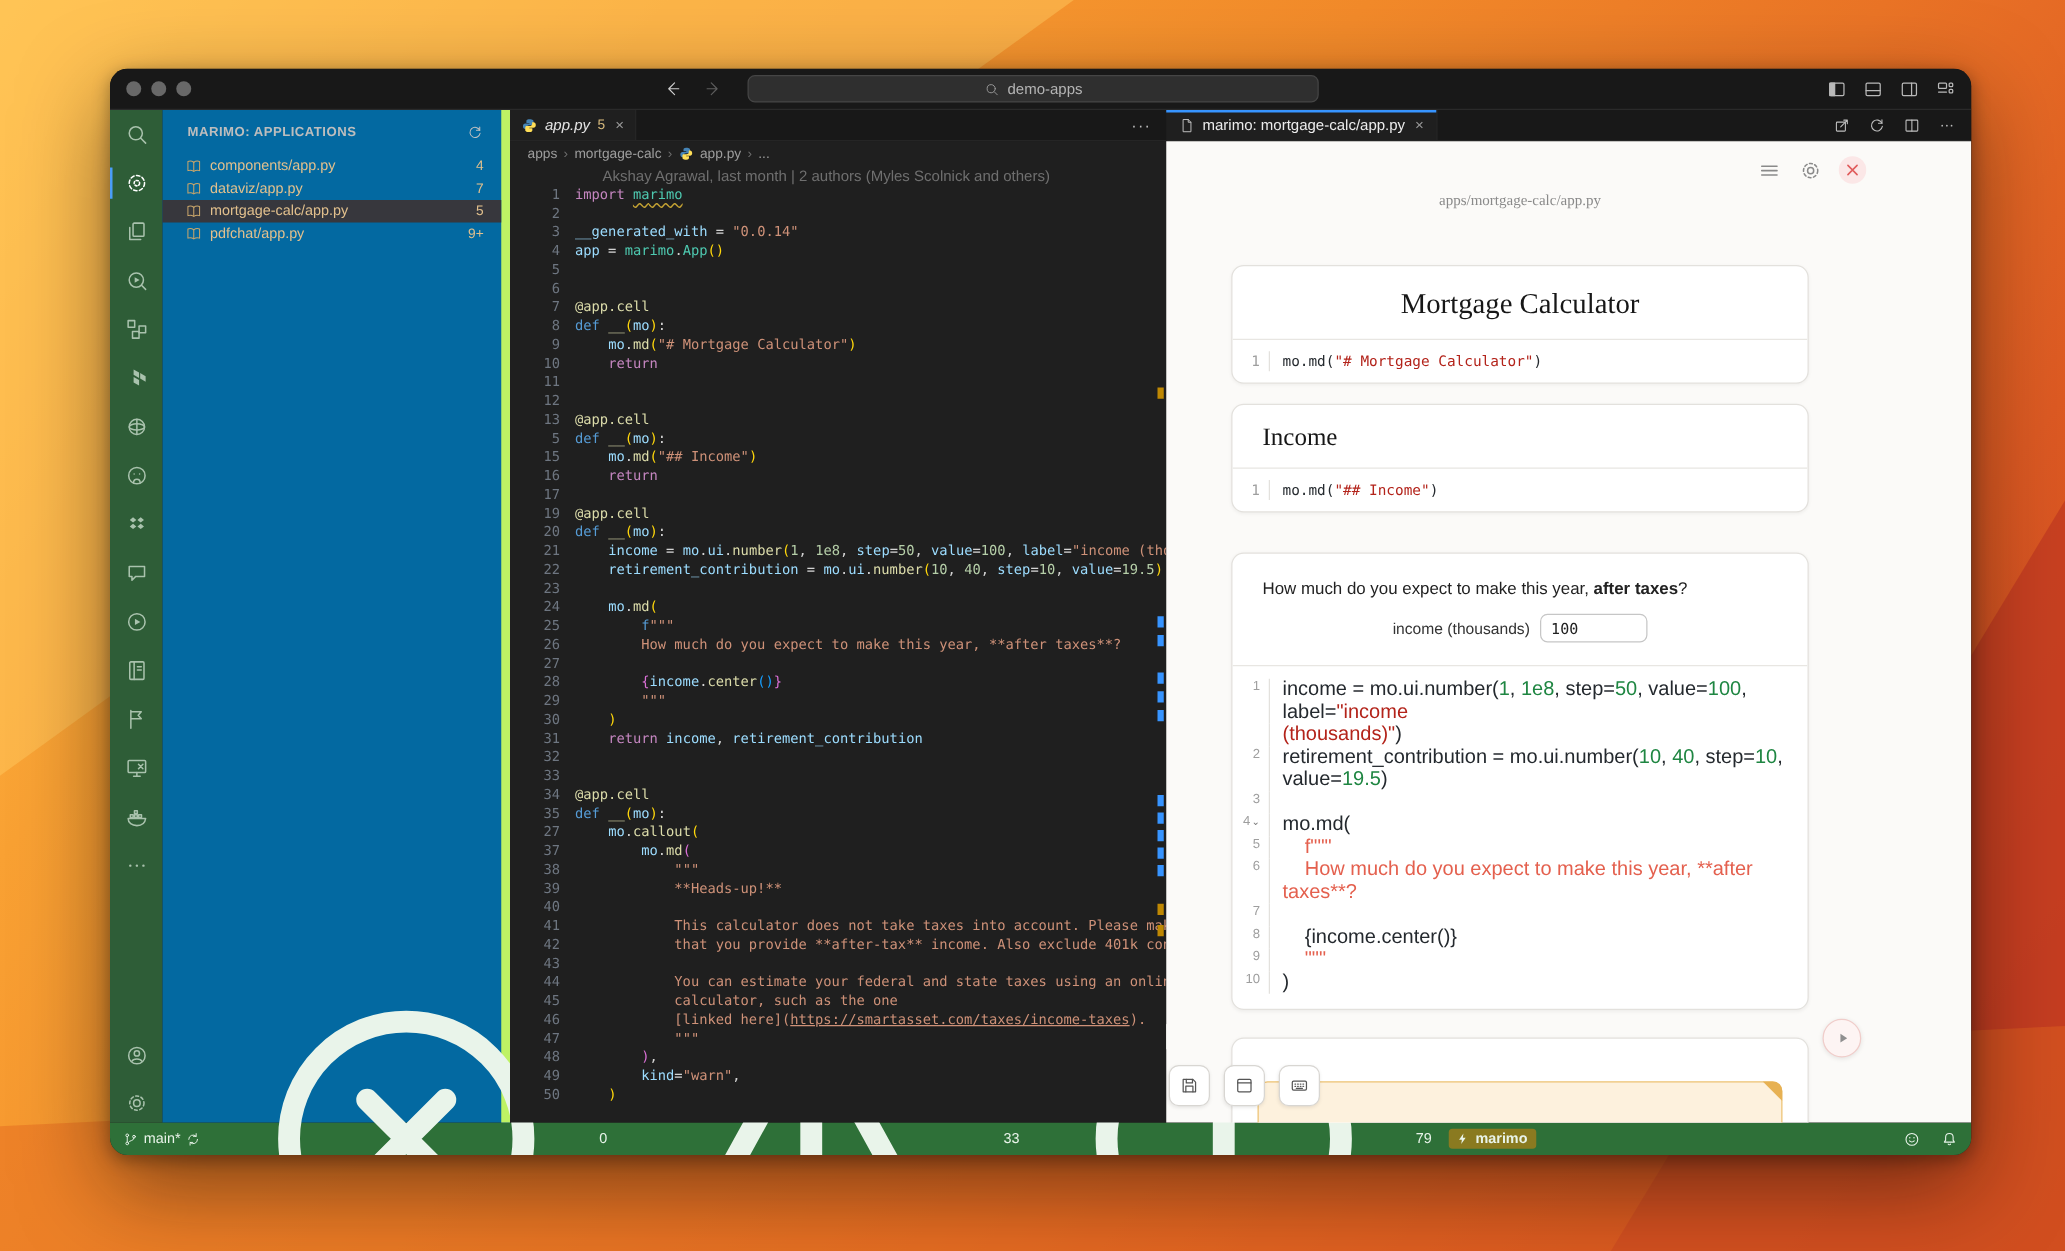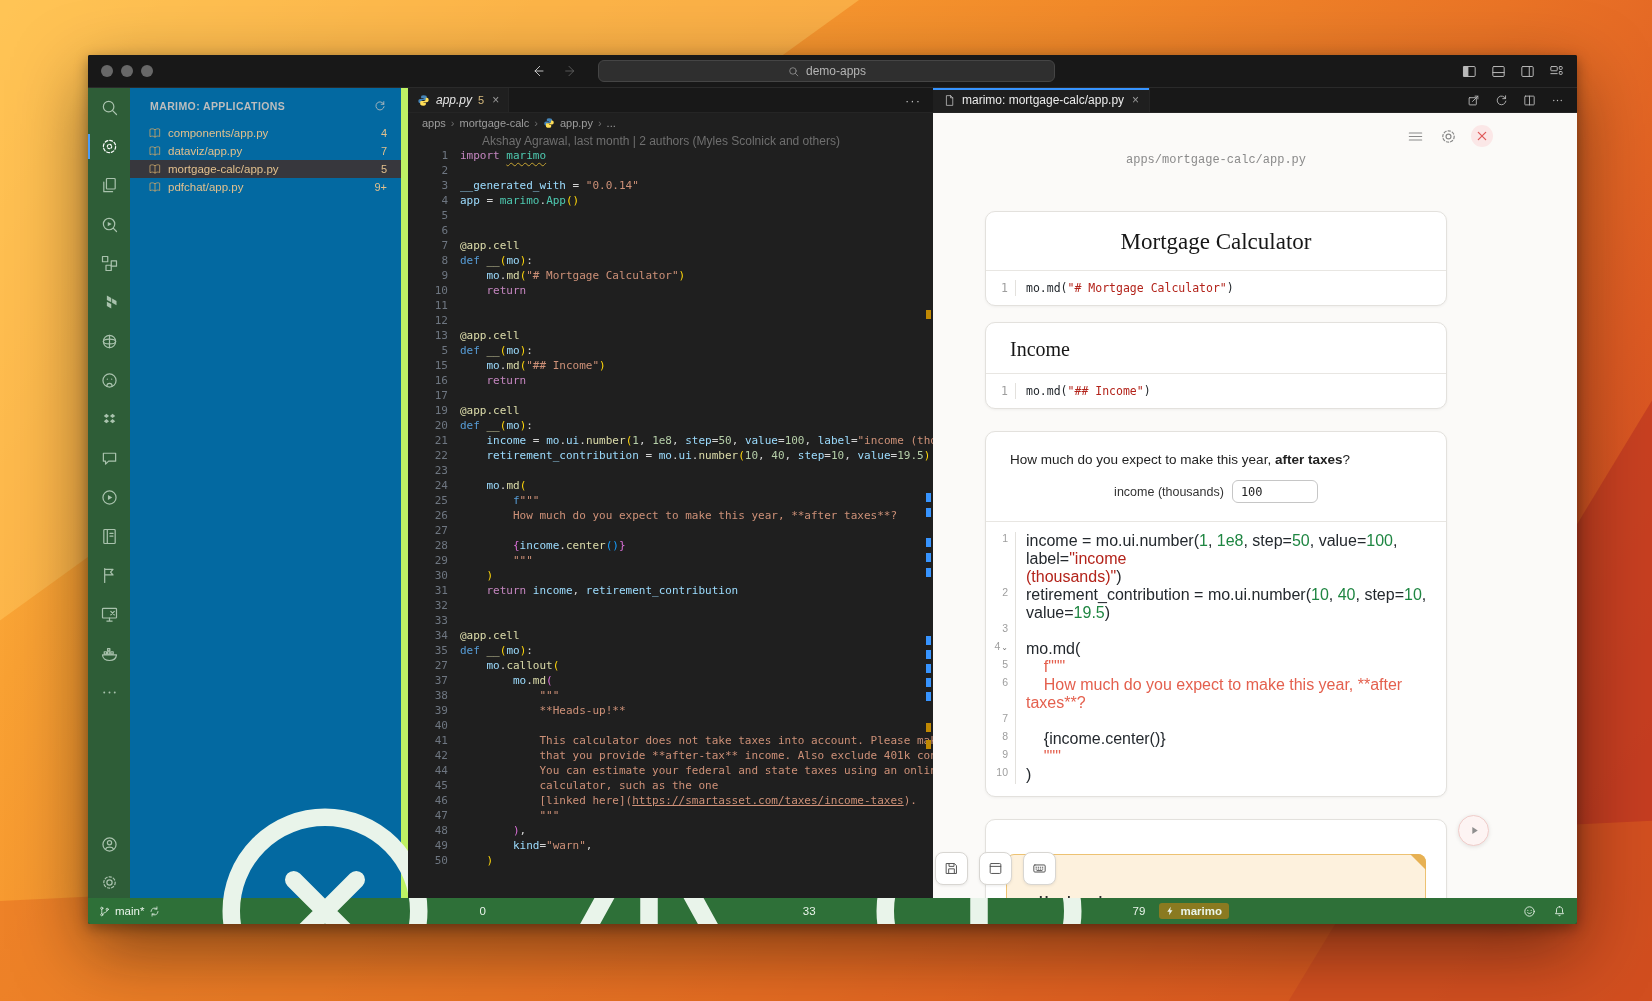--- a/index.html
+++ b/index.html
@@ -7,21 +7,21 @@
   body{
     font-family:"Liberation Sans",sans-serif;
     background:linear-gradient(128deg,#ffc14d 0%,#f9a133 22%,#f28a2a 45%,#ea7426 62%,#dd5a23 78%,#c8401f 100%);
     position:relative;
   }
   .wp-facet{position:absolute;inset:0;pointer-events:none}
   .wp-f1{background:#c13a22;opacity:.75;clip-path:polygon(78% 100%,100% 40%,100% 100%)}
   .wp-f2{background:#ffc85e;opacity:.5;clip-path:polygon(0 0,52% 0,0 62%)}
   .wp-f3{background:#e2661f;opacity:.45;clip-path:polygon(0 100%,100% 100%,100% 82%,0 90%)}
 
-  .window{position:absolute;left:88px;top:55px;width:1489px;height:869px;border-radius:2px;
+  .window{position:absolute;left:88px;top:55px;width:1489px;height:869px;border-radius:14px;
     overflow:hidden;background:#1f1f1f;box-shadow:0 25px 70px rgba(20,10,5,.5),0 4px 14px rgba(0,0,0,.35)}
 
   
   .titlebar{height:33px;background:#181818;display:flex;align-items:center;position:relative;border-bottom:1px solid #2a2a2a}
   .tl-group{display:flex;gap:8px;margin-left:13px}
   .tl{width:12px;height:12px;border-radius:50%;background:#686868}
   .nav-arrows{position:absolute;left:443px;display:flex;gap:16px;font-size:14px}
   .nav-arrows .ic{width:16px;height:16px}
   .nav-back{color:#cdcdcd}.nav-fwd{color:#5d5d5d}
   .cmd-center{position:absolute;left:510px;width:457px;height:22px;background:#2f2f2f;border:1px solid #454545;
@@ -84,35 +84,35 @@
   .pv-tabstrip{height:25px;background:#181818;display:flex;align-items:stretch;border-bottom:1px solid #252525}
   .pv-tab{display:flex;align-items:center;gap:6px;padding:0 10px;background:#1f1f1f;font-size:12px;color:#ececec;border-right:1px solid #252525;position:relative}
   .pv-tab::before{content:"";position:absolute;left:0;top:0;right:0;height:2px;background:#3794ff}
   .pv-tab .ic{width:13px;height:13px;color:#c5c5c5}
   .pv-toolbar{margin-left:auto;display:flex;align-items:center;gap:13px;padding-right:12px;color:#bdbdbd}
   .pv-toolbar .ic{width:15px;height:15px}
   .pv-body{flex:1;background:#fbfaf8;position:relative;overflow:hidden;color:#1f1f1f}
   .pv-controls{position:absolute;top:12px;right:84px;display:flex;gap:12px;align-items:center;z-index:5}
   .pv-ctl{width:21px;height:21px;display:flex;align-items:center;justify-content:center;color:#8a8a8a}
   .pv-ctl.close-circle-icon{background:#fbe7e7;border-radius:50%;color:#e05c5c;width:22px;height:22px}
-  .pv-path{margin:40px 0 0 52px;width:462px;text-align:center;font-family:Liberation Mono, monospace;font-size:12px;color:#8a8a8a}
+  .pv-path{margin:40px 0 0 52px;width:462px;text-align:center;font-family:Liberation Serif, serif;font-size:12px;color:#8a8a8a}
   .card{margin-left:52px;width:462px;background:#ffffff;border:1px solid #e3e1dd;border-radius:10px;box-shadow:0 1px 3px rgba(0,0,0,.05);overflow:hidden}
   .card-title{margin-top:44px}
   .card-title h1{font-family:"Liberation Serif",serif;font-weight:400;font-size:23px;text-align:center;padding:17px 0 15px;color:#171717}
   .card-income{margin-top:16px}
   .card-income h2{font-family:"Liberation Serif",serif;font-weight:400;font-size:20px;padding:15px 0 12px 24px;color:#171717}
   .cdivider{border-top:1px solid #e8e6e2}
   .ccode{display:flex;padding:9px 0;font-family:"DejaVu Sans Mono",monospace;font-size:11.5px;line-height:16px}
   .ccode .gut{width:30px;flex:0 0 auto;text-align:right;color:#9e9e9e;border-right:1px solid #e3e1dd;padding-right:7px;margin-right:10px}
   .pc-row{display:flex}
   .pc-num{width:30px;flex:0 0 auto;text-align:right;color:#9e9e9e;padding-right:7px;border-right:1px solid #e3e1dd;font-size:10.5px}
   .pc-code{padding-left:10px;white-space:pre-wrap;color:#24292e;flex:1}
   .pc-fold{font-size:8px;color:#777;margin-left:1px}
   .l-t{color:#24292e}.l-s{color:#b3231a}.l-f{color:#e4604e}.l-n{color:#1f8642}
-  .card-form{margin-top:22px}
+  .card-form{margin-top:32px}
   .form-md{padding:20px 24px 18px}
   .form-q{font-size:13.5px;color:#222}
   .form-q b{font-weight:700}
   .form-row{margin-top:13px;display:flex;align-items:center;justify-content:center;gap:8px;font-size:12.5px;color:#333}
   .form-input{width:86px;height:23px;border:1px solid #c6c6c6;border-radius:6px;font-size:12px;padding:0 8px;color:#222;background:#fff;font-family:"DejaVu Sans Mono",monospace}
   .form-code{padding:10px 0 12px}
   .card-callout{margin-top:22px;height:400px}
   .callout{margin:34px 20px 0;background:#fdf1dd;border:1px solid #edc272;border-radius:8px;position:relative;padding:38px 32px 30px}
   .callout::after{content:"";position:absolute;top:-1px;right:-1px;width:0;height:0;
     border-top:16px solid #e7b153;border-left:16px solid transparent;border-top-right-radius:8px}
@@ -483,20 +483,21 @@
           <div class="cl-row"><span class="cl-num">33</span><span class="cl-code"></span></div>
           <div class="cl-row"><span class="cl-num">34</span><span class="cl-code"><span class="s-dec">@app.cell</span></span></div>
           <div class="cl-row"><span class="cl-num">35</span><span class="cl-code"><span class="s-def">def </span><span class="s-fn">__</span><span class="s-b1">(</span><span class="s-var">mo</span><span class="s-b1">)</span><span class="s-pun">:</span></span></div>
           <div class="cl-row"><span class="cl-num">27</span><span class="cl-code"><span>    </span><span class="s-var">mo</span><span class="s-pun">.</span><span class="s-fn">callout</span><span class="s-b1">(</span></span></div>
           <div class="cl-row"><span class="cl-num">37</span><span class="cl-code"><span>        </span><span class="s-var">mo</span><span class="s-pun">.</span><span class="s-fn">md</span><span class="s-b2">(</span></span></div>
           <div class="cl-row"><span class="cl-num">38</span><span class="cl-code"><span>            </span><span class="s-str">"""</span></span></div>
           <div class="cl-row"><span class="cl-num">39</span><span class="cl-code"><span class="s-str">            **Heads-up!**</span></span></div>
           <div class="cl-row"><span class="cl-num">40</span><span class="cl-code"></span></div>
           <div class="cl-row"><span class="cl-num">41</span><span class="cl-code"><span class="s-str">            This calculator does not take taxes into account. Please make</span></span></div>
           <div class="cl-row"><span class="cl-num">42</span><span class="cl-code"><span class="s-str">            that you provide **after-tax** income. Also exclude 401k contr</span></span></div>
+          <div class="cl-row"><span class="cl-num">43</span><span class="cl-code"></span></div>
           <div class="cl-row"><span class="cl-num">44</span><span class="cl-code"><span class="s-str">            You can estimate your federal and state taxes using an online</span></span></div>
           <div class="cl-row"><span class="cl-num">45</span><span class="cl-code"><span class="s-str">            calculator, such as the one</span></span></div>
           <div class="cl-row"><span class="cl-num">46</span><span class="cl-code"><span class="s-str">            [linked here](</span><span class="s-link">https://smartasset.com/taxes/income-taxes</span><span class="s-str">).</span></span></div>
           <div class="cl-row"><span class="cl-num">47</span><span class="cl-code"><span>            </span><span class="s-str">"""</span></span></div>
           <div class="cl-row"><span class="cl-num">48</span><span class="cl-code"><span>        </span><span class="s-b2">)</span><span class="s-pun">,</span></span></div>
           <div class="cl-row"><span class="cl-num">49</span><span class="cl-code"><span>        </span><span class="s-var">kind</span><span class="s-pun">=</span><span class="s-str">"warn"</span><span class="s-pun">,</span></span></div>
           <div class="cl-row"><span class="cl-num">50</span><span class="cl-code"><span>    </span><span class="s-b1">)</span></span></div>
         </div>
       <div class="ruler" id="ruler">
           <div class="mark g" style="top: 222px;"></div>

